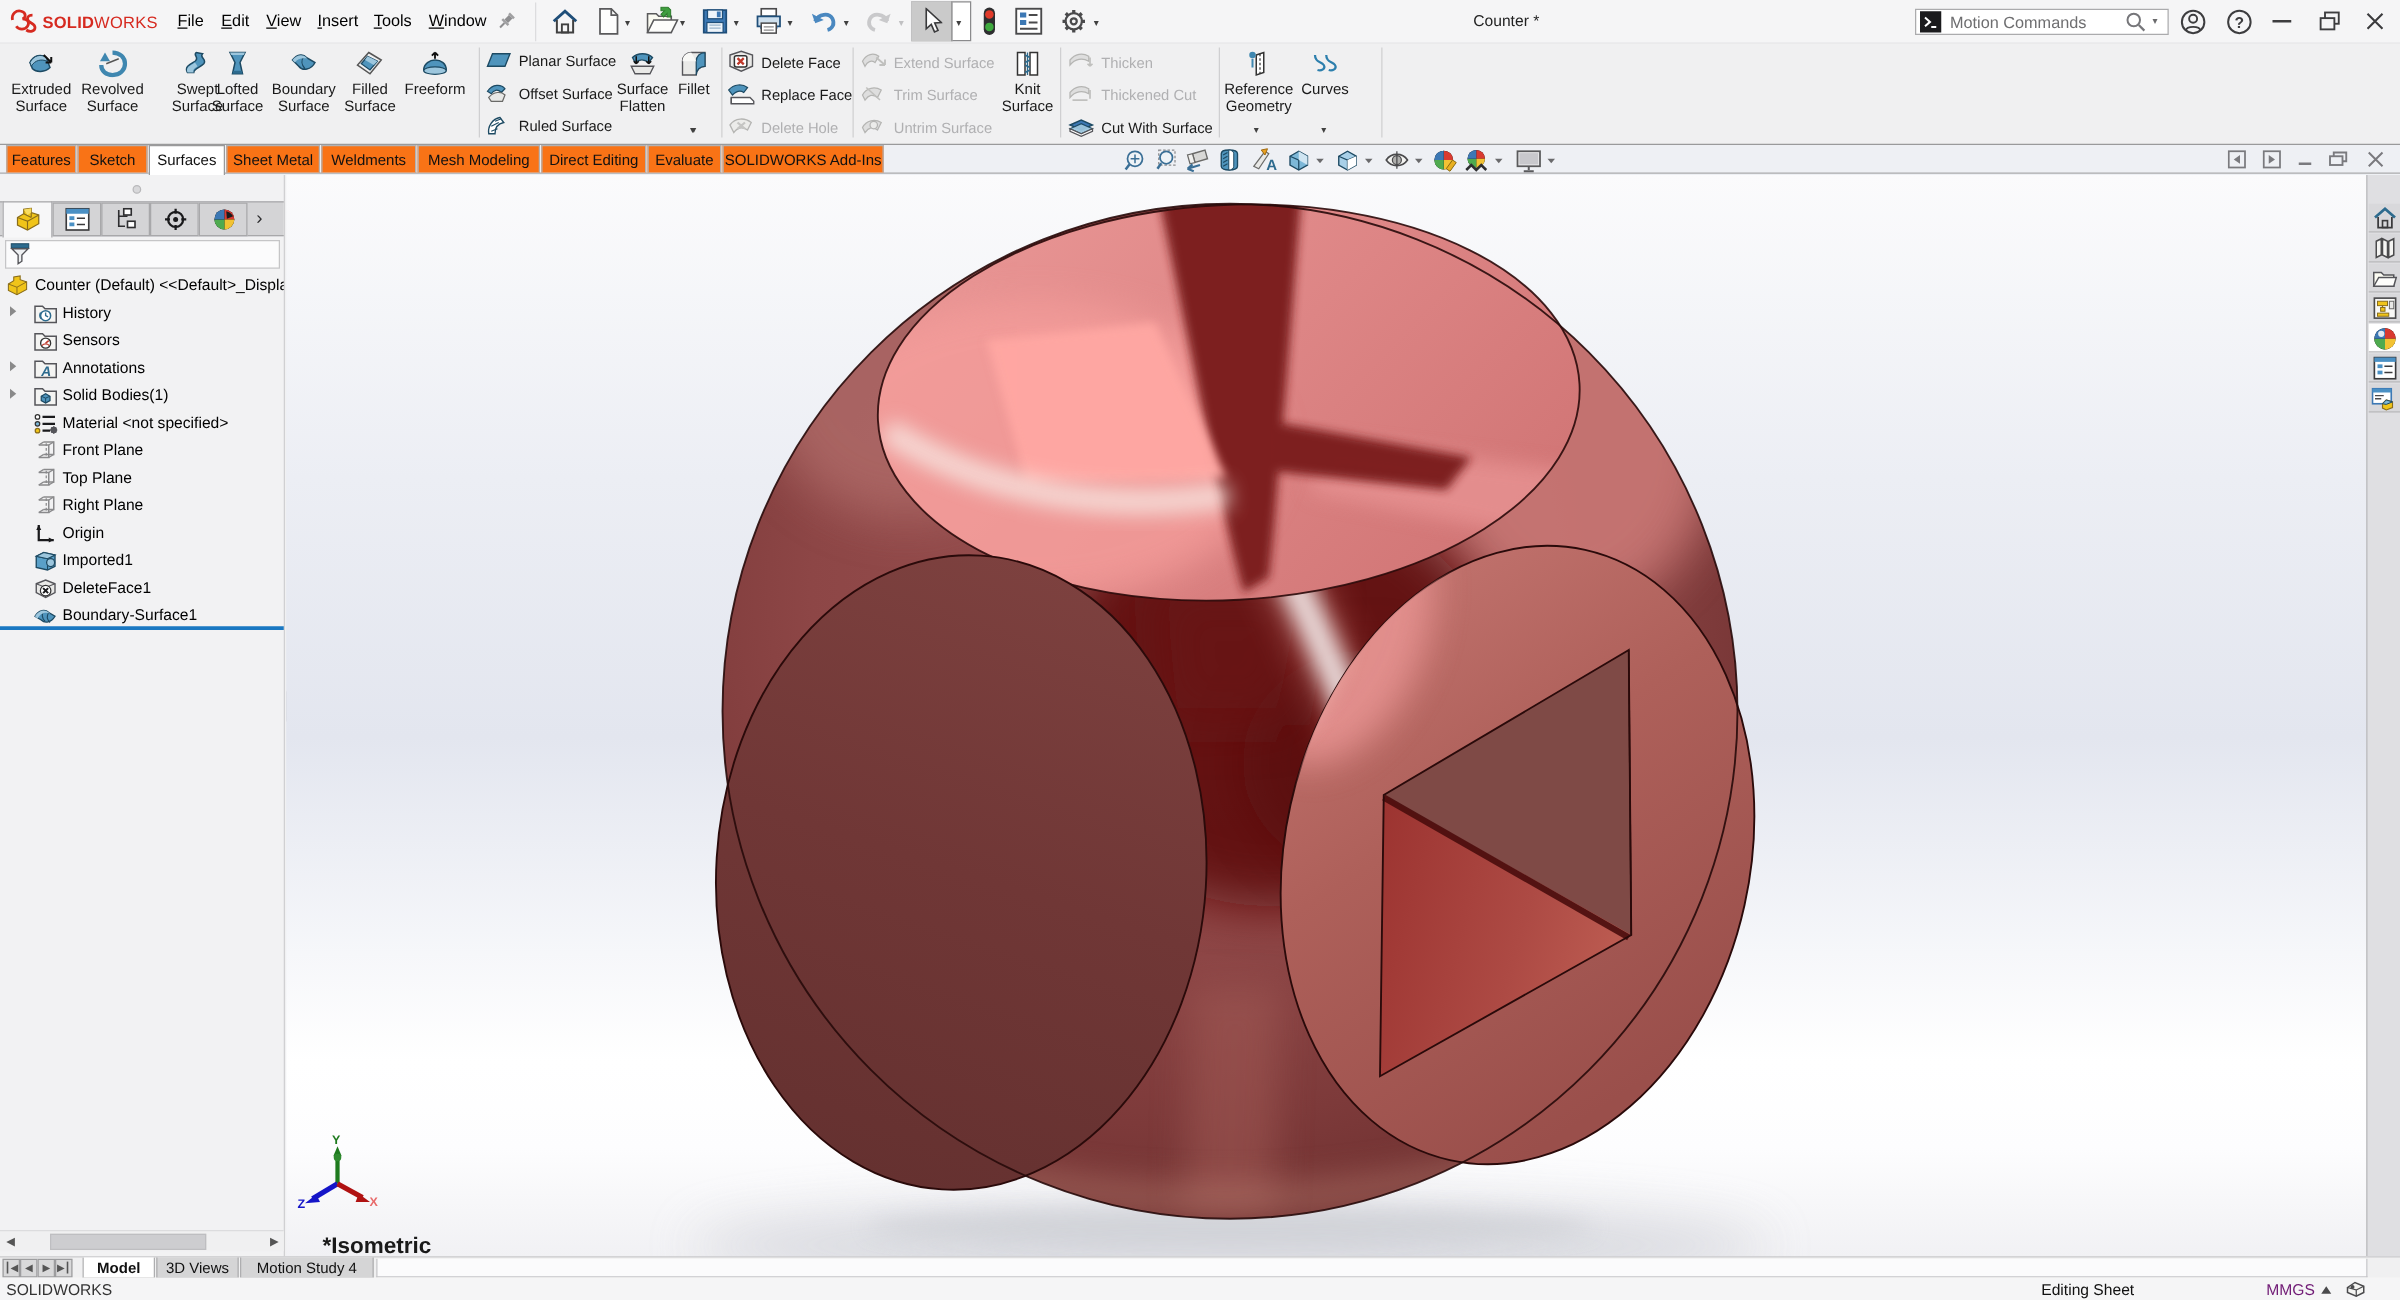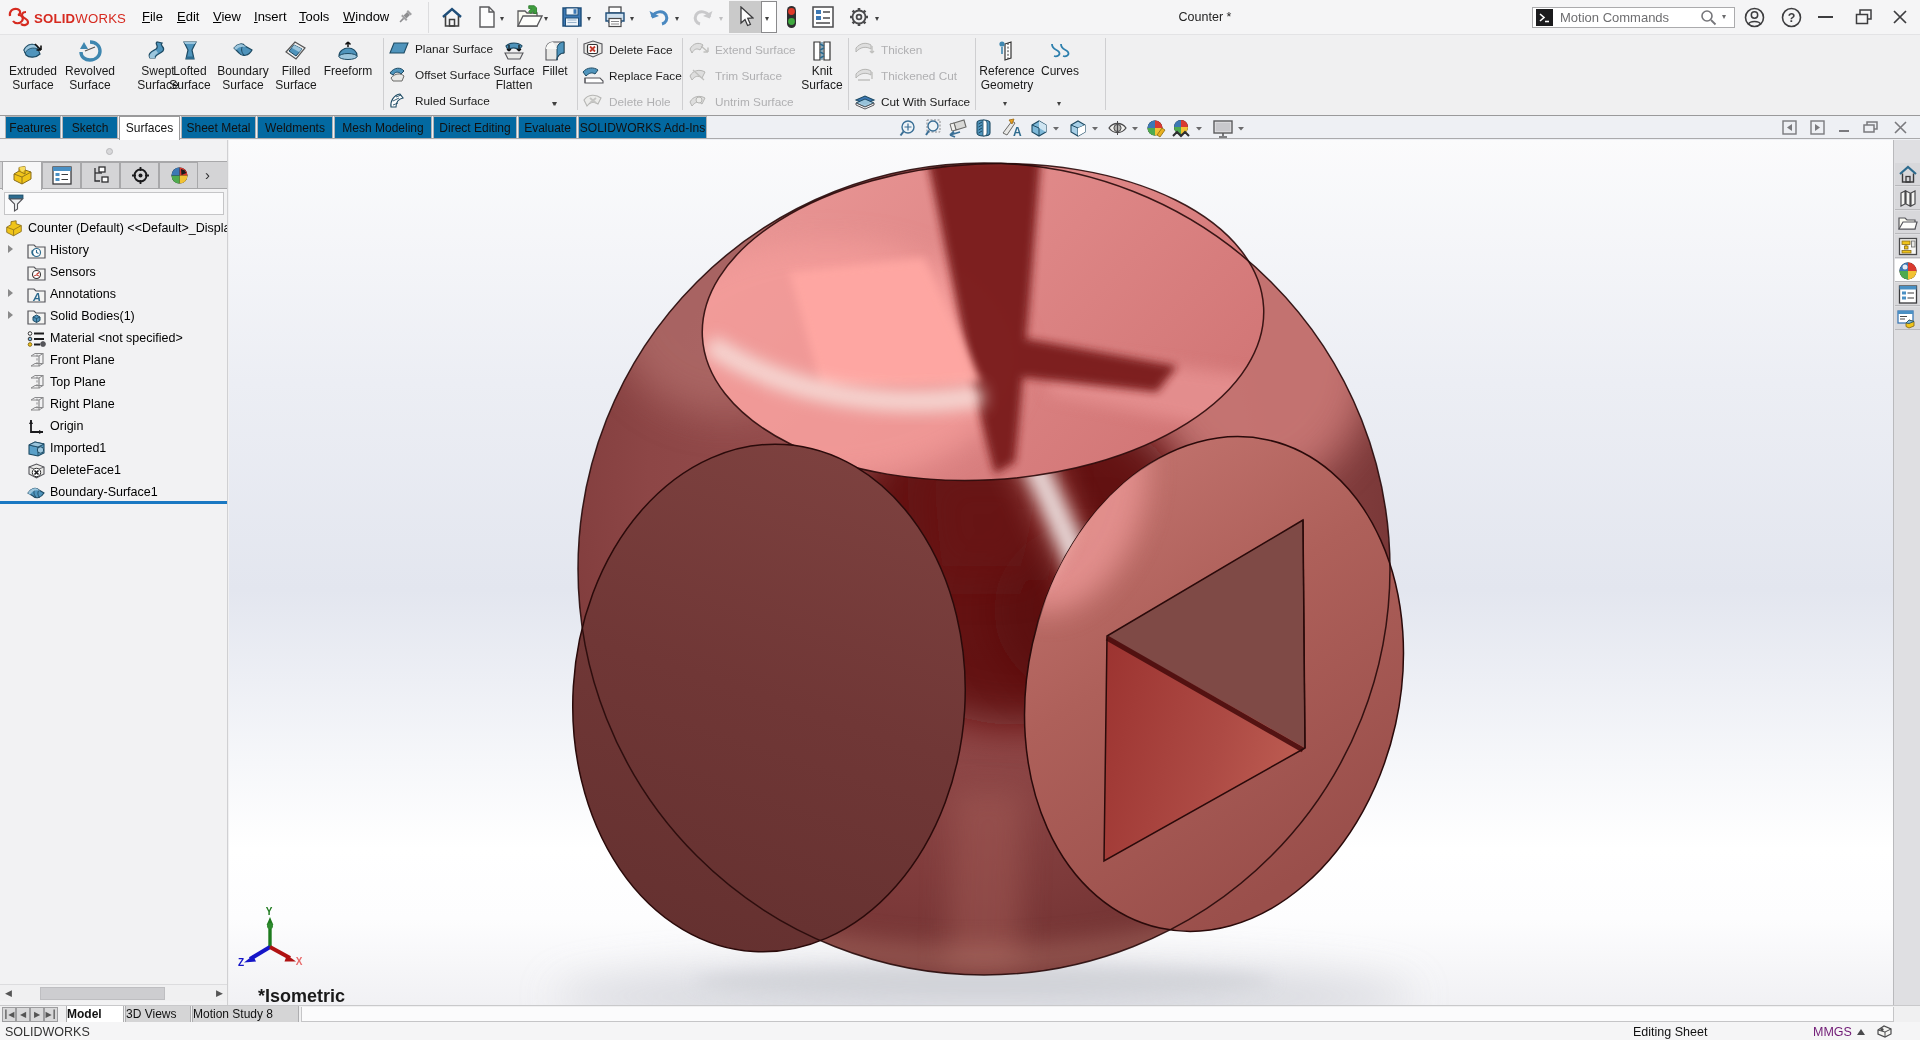--- a/index.html
+++ b/index.html
@@ -15,39 +15,39 @@
   
   #ribbon { left:0; top:35px; width:1920px; height:81px; background:#f0f0f1; border-bottom:1px solid #9a9a9b; }
   .bigbtn { top:5px; width:58px; text-align:center; font-size:12px; color:#1a1a1a; line-height:13.5px; }
   .bigbtn svg { display:block; margin:0 auto 3px auto; }
   .rsep { top:3px; height:72px; width:1px; background:#cfcfd1; }
   .srow { font-size:11.8px; color:#1a1a1a; white-space:nowrap; }
   .srow.dis { color:#b0b0b2; }
   .srow svg { vertical-align:-4px; margin-right:5px; }
   
   #tabrow { left:0; top:116px; width:1920px; height:24px; background:#eef0f4; }
-  .rtab { top:0px; height:22px; border:1px solid #b2b2b4; border-bottom:none; background:#0369a1; font-size:12px; color:#111; text-align:center; padding-top:4px; white-space:nowrap; overflow:hidden; }
+  .rtab { top:0px; height:22px; border:1px solid #b2b2b4; border-bottom:none; background:#f97316; font-size:12px; color:#111; text-align:center; padding-top:4px; white-space:nowrap; overflow:hidden; }
   .rtab.active { background:#fff; border-color:#9a9a9b; height:24px; }
   
   #lpanel { left:0; top:140px; width:228px; height:865px; background:#f2f2f3; border-right:1px solid #d0d0d2; overflow:hidden; }
   .ptab { top:21px; height:28px; border:1px solid #a8a8aa; background:#d4d4d6; }
   .ptab.active { background:#f7f7f8; border-bottom:none; }
   .trow { left:0; width:228px; height:22px; font-size:12.5px; color:#000; white-space:nowrap; }
   .trow .exp { position:absolute; left:8px; top:5px; width:0; height:0; border-left:5px solid #8a8a8a; border-top:4px solid transparent; border-bottom:4px solid transparent; }
   .trow .lbl { position:absolute; left:50px; top:3px; }
   .trow svg.tico { position:absolute; left:27px; top:2px; }
   
   #viewport { left:229px; top:140px; width:1664px; height:865px;
     background:linear-gradient(180deg,#fbfbfc 0%,#eceef4 28%,#e3e6ef 52%,#f6f7fa 72%,#ffffff 82%,#fdfdfe 90%,#f1f1f4 100%); }
   
   #rstrip { left:1893px; top:140px; width:27px; height:865px; background:#dfdfe2; border-left:1px solid #b9b9bc; }
   .rcell { left:1px; width:25px; height:23px; border-bottom:1px solid #b9b9bc; background:#d8d8db; text-align:center; }
   
   #btabs { left:0; top:1005px; width:1920px; height:17px; background:#f0f0f1; border-top:1px solid #c9c9cb; }
-  .btab { top:0; height:17px; background:#d5d5d6; border:1px solid #aeaeb0; border-top:none; font-size:12px; color:#111; padding-top:1px; }
+  .btab { top:0; height:17px; background:#d5d5d6; border:1px solid #aeaeb0; border-top:none; font-size:12px; color:#111; text-align:center; padding-top:1px; }
   .btab.active { background:#fff; font-weight:bold; }
   .bnav { top:1px; width:14px; height:15px; background:#d9d9da; border:1px solid #9d9d9f; color:#555; font-size:8px; text-align:center; line-height:14px; }
   
   #statusbar { left:0; top:1022px; width:1920px; height:18px; background:#f5f5f6; font-size:12.5px; color:#222; }
 </style>
 </head>
 <body>
 
   <div id="titlebar" class="abs">
 
@@ -829,21 +829,21 @@
     </div>
   </div>
 
   <div id="btabs" class="abs">
     <div class="abs bnav" style="left:2px">┃◀</div>
     <div class="abs bnav" style="left:16px">◀</div>
     <div class="abs bnav" style="left:30px">▶</div>
     <div class="abs bnav" style="left:44px">▶┃</div>
     <div class="abs btab active" style="left:66px;width:58px">Model</div>
     <div class="abs btab" style="left:125px;width:66px">3D Views</div>
-    <div class="abs btab" style="left:192px;width:107px">Motion Study 8</div>
+    <div class="abs btab" style="left:192px;width:107px">Motion Study 4</div>
     <div class="abs" style="left:301px;top:1px;width:1593px;height:15px;background:#fbfbfc;border:1px solid #c5c5c7;border-top:none"></div>
   </div>
 
   <div id="statusbar" class="abs">
     <div class="abs" style="left:5px;top:3px;color:#333">SOLIDWORKS</div>
     <div class="abs" style="left:1633px;top:3px;color:#111">Editing Sheet</div>
     <div class="abs" style="left:1813px;top:3px;color:#701a75">MMGS</div>
     <div class="abs" style="left:1857px;top:7px;width:0;height:0;border-bottom:6px solid #4a4a4c;border-left:4.5px solid transparent;border-right:4.5px solid transparent"></div>
     <svg class="abs" style="left:1876px;top:2px" width="17" height="15" viewBox="0 0 17 15">
       <path d="M2 6 L8 2 L15 5 L15 10 L9 13 L2 10 Z" fill="#f4f4f2" stroke="#4a4a4c" stroke-width="1.2"></path>

